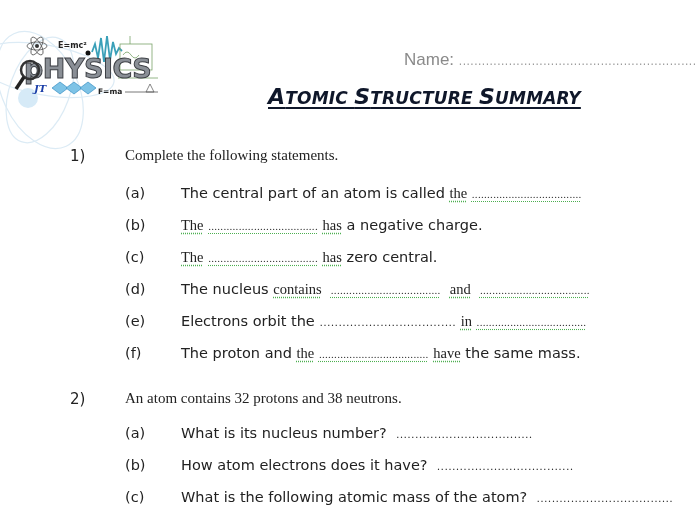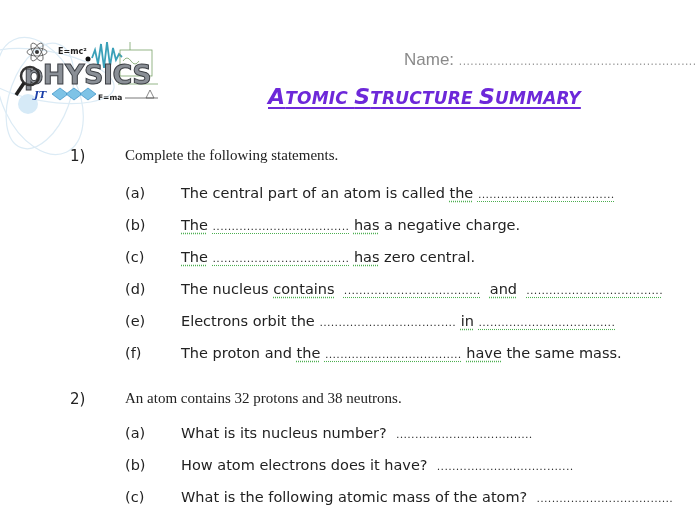--- a/index.html
+++ b/index.html
@@ -2,46 +2,46 @@
 <html><head>
 <meta charset="utf-8">
 <style>
   html, body { margin: 0; padding: 0; background: #ffffff; }
   body {
     width: 695px; height: 521px; position: relative; overflow: hidden;
     font-family: "DejaVu Sans", "Liberation Sans", sans-serif;
     color: #222;
   }
   .logo {
-    position: absolute; left: 0; top: 0; width: 200px; height: 160px; margin-top: 6px;
+    position: absolute; left: 0; top: 0; width: 200px; height: 160px;
   }
   .name-field {
     position: absolute; left: 404px; top: 50px;
     font-family: "Liberation Sans", sans-serif; font-size: 17px; color: #8a8a8a;
     white-space: nowrap;
   }
   .name-field .dots { color: #9a9a9a; letter-spacing: 0.5px; font-size: 12px; }
   .title {
     position: absolute; left: 268px; top: 84px;
     font-family: "DejaVu Sans", sans-serif; font-weight: bold; font-style: italic;
-    font-size: 22px; color: #6d28d9; text-decoration: underline; text-decoration-thickness: 2px;
+    font-size: 22px; color: #0f172a; text-decoration: underline; text-decoration-thickness: 2px;
     text-underline-offset: 3px; letter-spacing: 0.2px; white-space: nowrap;
   }
   .title .sc { font-size: 17px; }
   .q {
     position: absolute; font-size: 15px; color: #222; white-space: nowrap;
     font-family: "DejaVu Sans", sans-serif;
   }
   .qnum { position: absolute; left: 70px; }
   .qtext { position: absolute; left: 125px; font-family: Liberation Serif, serif; }
   .sub { position: absolute; left: 125px; font-size: 14.5px; white-space: nowrap; }
   .sub .lbl { position: absolute; left: 0; }
   .sub .txt { position: absolute; left: 56px; }
   .blank { color: #333; font-size: 11px; letter-spacing: 0.3px; }
-  .wavy { text-decoration: underline dotted #4caf50; text-underline-offset: 3px; }
+  .wavy { text-decoration: underline dotted #4caf50; text-underline-offset: 3px; font-family: Liberation Serif, serif; }
 </style>
 </head>
 <body>
 
 <div class="logo">
   <svg width="200" height="160" viewBox="0 0 200 160">
 
     <g fill="none" stroke="#dcebf5" stroke-width="1.2">
       <ellipse cx="40" cy="90" rx="38" ry="62" transform="rotate(-25 40 90)"></ellipse>
       <ellipse cx="40" cy="90" rx="30" ry="55" transform="rotate(20 40 90)"></ellipse>

